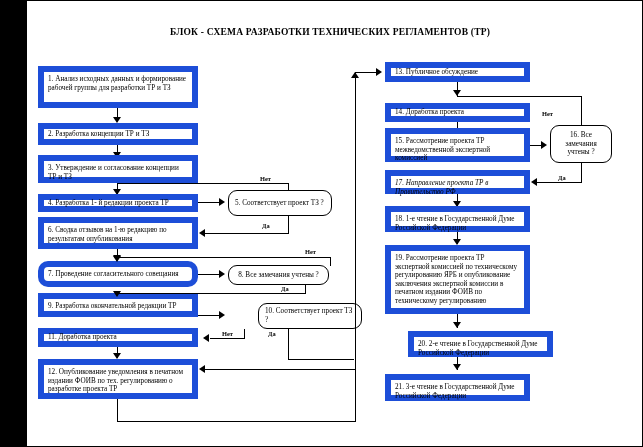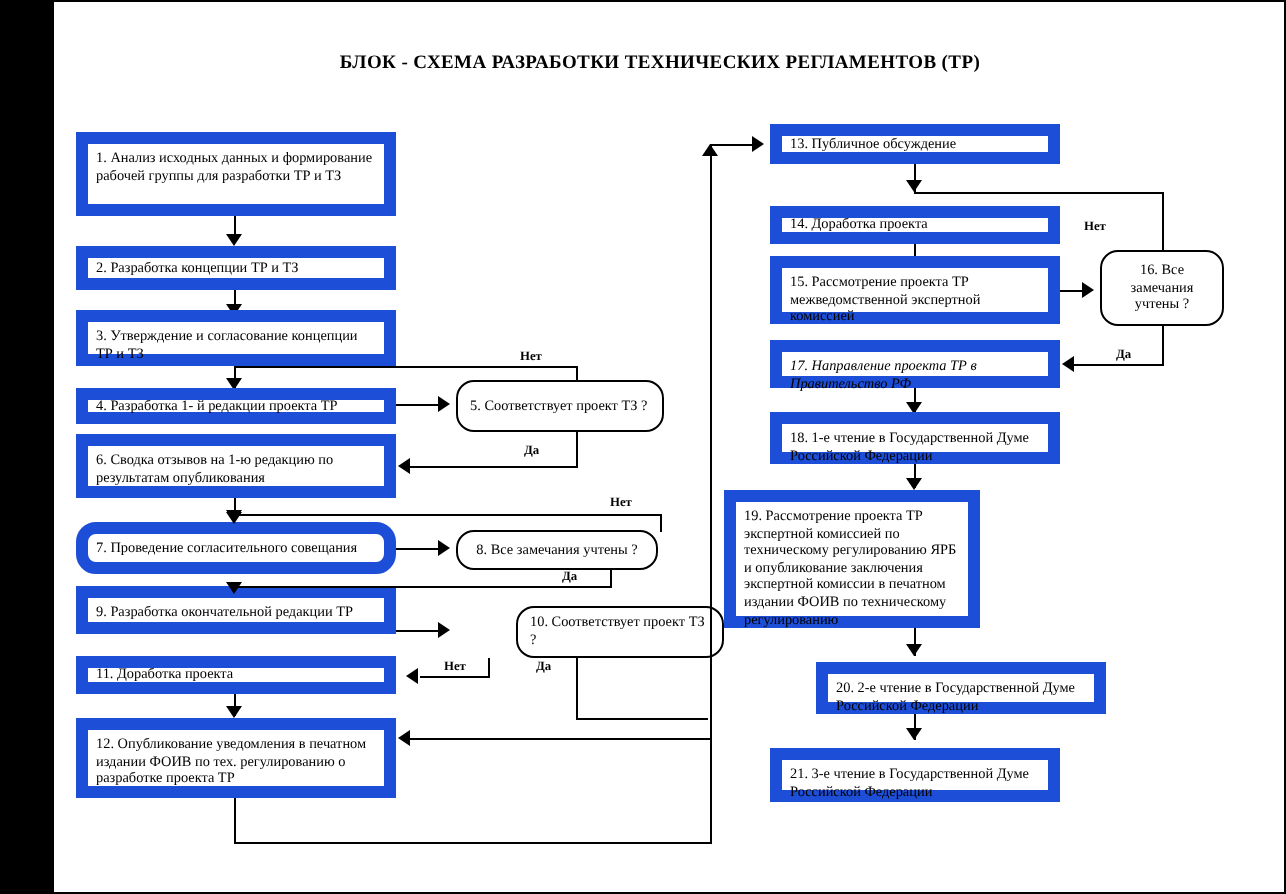--- a/index.html
+++ b/index.html
@@ -139,21 +139,21 @@
   <div class="lbl" style="left:558px;top:174px;">Да</div>
 
   <div class="node" style="left:385px;top:170px;width:145px;height:24px;font-style:italic;">17.  Направление проекта ТР в      Правительство РФ</div>
   <div class="ln vl" style="left:457px;top:194px;height:12px;"></div>
   <div class="ar ar-d" style="left:453px;top:201px;"></div>
 
   <div class="node" style="left:385px;top:206px;width:145px;height:26px;">18. 1-е чтение в Государственной Думе  Российской Федерации</div>
   <div class="ln vl" style="left:457px;top:232px;height:12px;"></div>
   <div class="ar ar-d" style="left:453px;top:239px;"></div>
 
-  <div class="node" style="left:362px;top:245px;width:128px;height:69px;">19.  Рассмотрение проекта ТР экспертной комиссией по техническому регулированию ЯРБ и опубликование заключения экспертной комиссии в печатном издании ФОИВ по техническому  регулированию</div>
+  <div class="node" style="left:385px;top:245px;width:145px;height:69px;">19.  Рассмотрение проекта ТР экспертной комиссией по техническому регулированию ЯРБ и опубликование заключения экспертной комиссии в печатном издании ФОИВ по техническому  регулированию</div>
   <div class="ln vl" style="left:457px;top:314px;height:14px;"></div>
   <div class="ar ar-d" style="left:453px;top:322px;"></div>
 
   <div class="node" style="left:408px;top:331px;width:145px;height:26px;">20.  2-е чтение в Государственной        Думе Российской Федерации</div>
   <div class="ln vl" style="left:457px;top:357px;height:13px;"></div>
   <div class="ar ar-d" style="left:453px;top:364px;"></div>
 
   <div class="node" style="left:385px;top:374px;width:145px;height:27px;">21.  3-е чтение в Государственной Думе  Российской Федерации</div>
 </div>
 

